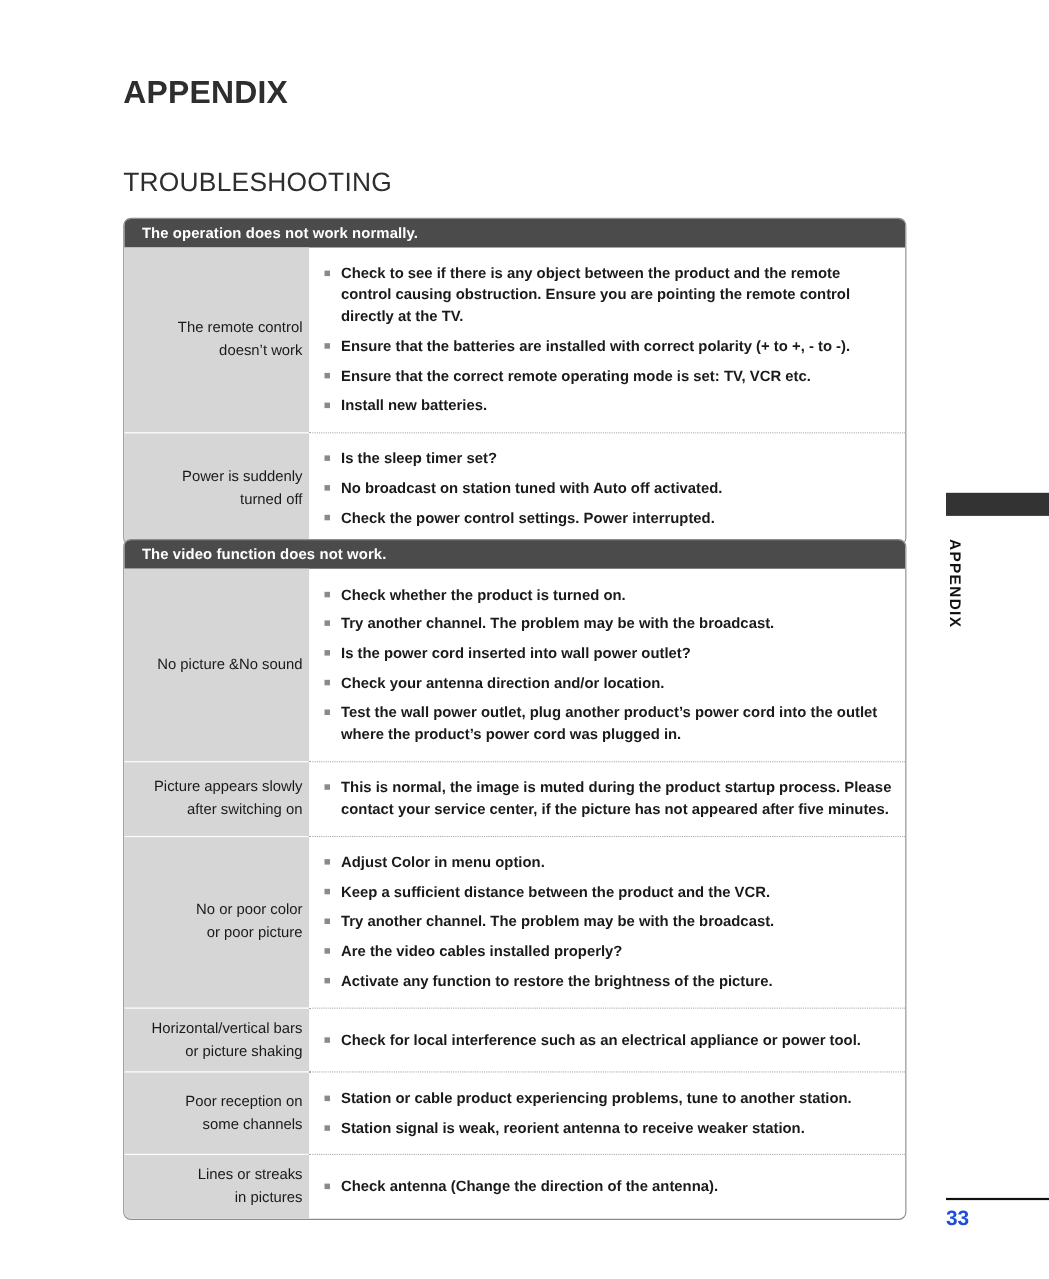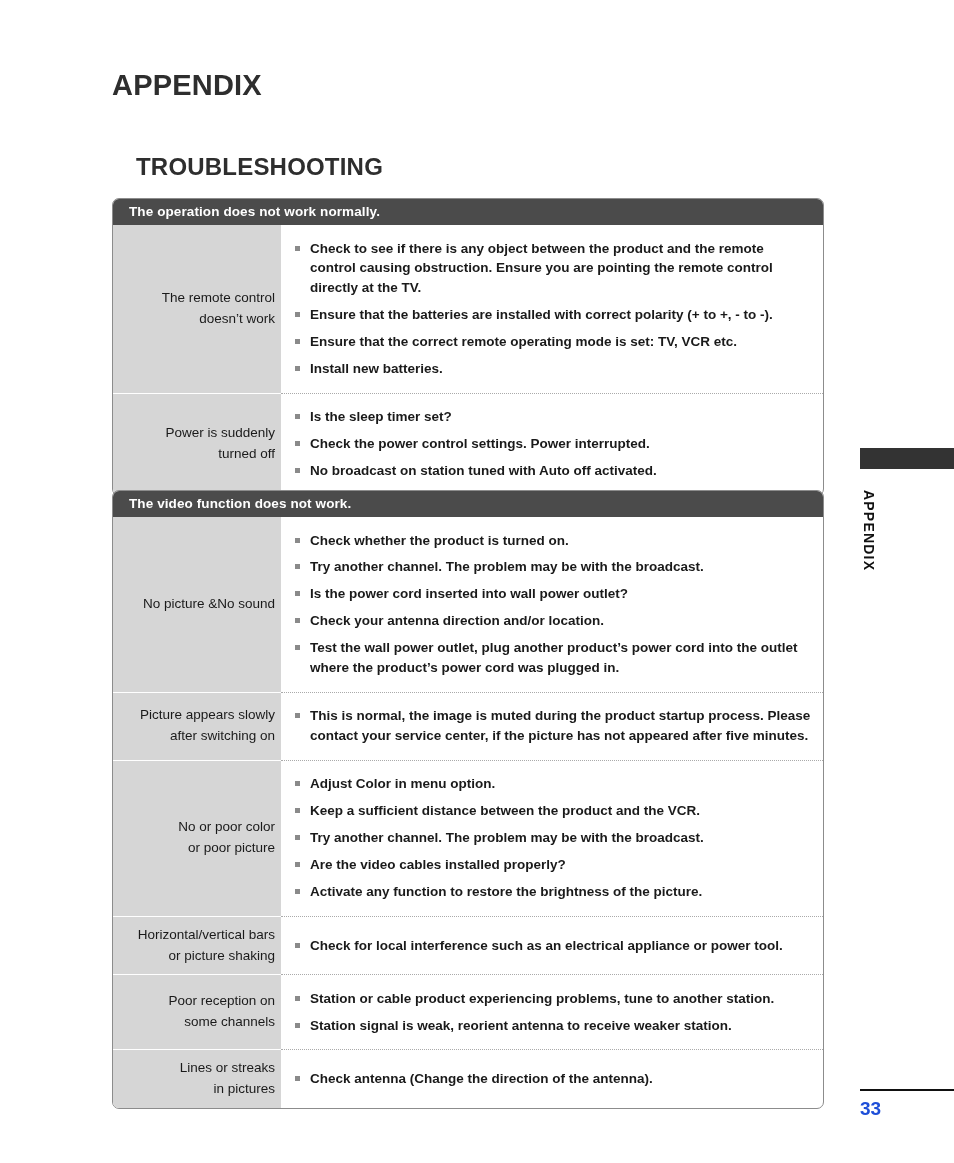--- a/index.html
+++ b/index.html
@@ -24,24 +24,23 @@
     font-size: 29px;
     font-weight: bold;
     letter-spacing: 0.2px;
     color: #2e2e2e;
   }
   .section-title {
     position: absolute;
     left: 112px;
     top: 133px;
     font-size: 24px;
-    font-weight: bold;
+    font-weight: normal;
     letter-spacing: 0.2px;
     color: #2e2e2e;
-    margin-left: 24px;
   }
 
   
   .ts-table {
     position: absolute;
     left: 112px;
     width: 712px;
     border: 1px solid #8c8c8c;
     border-radius: 7px;
     background: #ffffff;
@@ -177,22 +176,22 @@
           <div class="ts-item">Install new batteries.</div>
         </div>
       </div>
       <div class="ts-row">
         <div class="ts-cell-label">
           <span>Power is suddenly</span>
           <span>turned off</span>
         </div>
         <div class="ts-cell-desc">
           <div class="ts-item">Is the sleep timer set?</div>
+          <div class="ts-item">No broadcast on station tuned with Auto off activated.</div>
           <div class="ts-item">Check the power control settings. Power interrupted.</div>
-          <div class="ts-item">No broadcast on station tuned with Auto off activated.</div>
         </div>
       </div>
     </div>
 </div>
 
 <div class="ts-table" id="table-2">
   <div class="ts-header">The video function does not work.</div>
   <div class="ts-body">
       <div class="ts-row">
         <div class="ts-cell-label">

